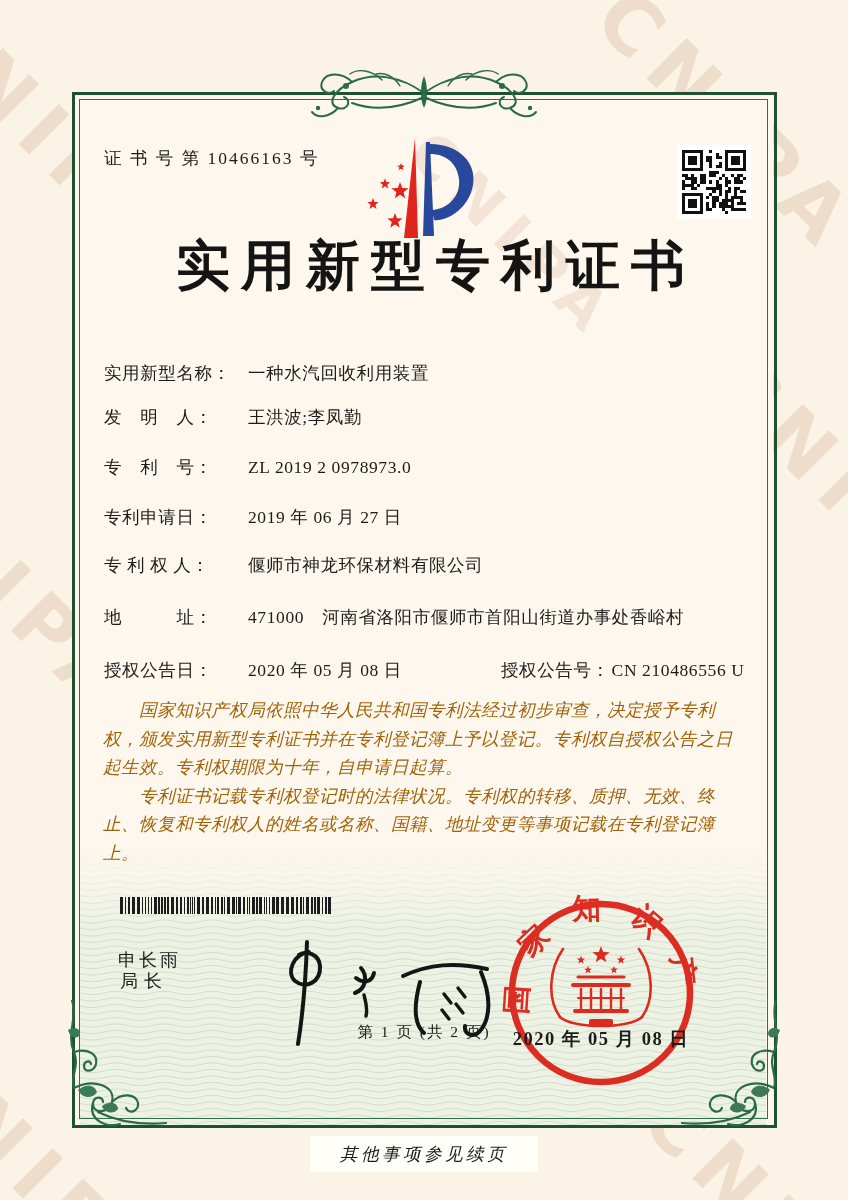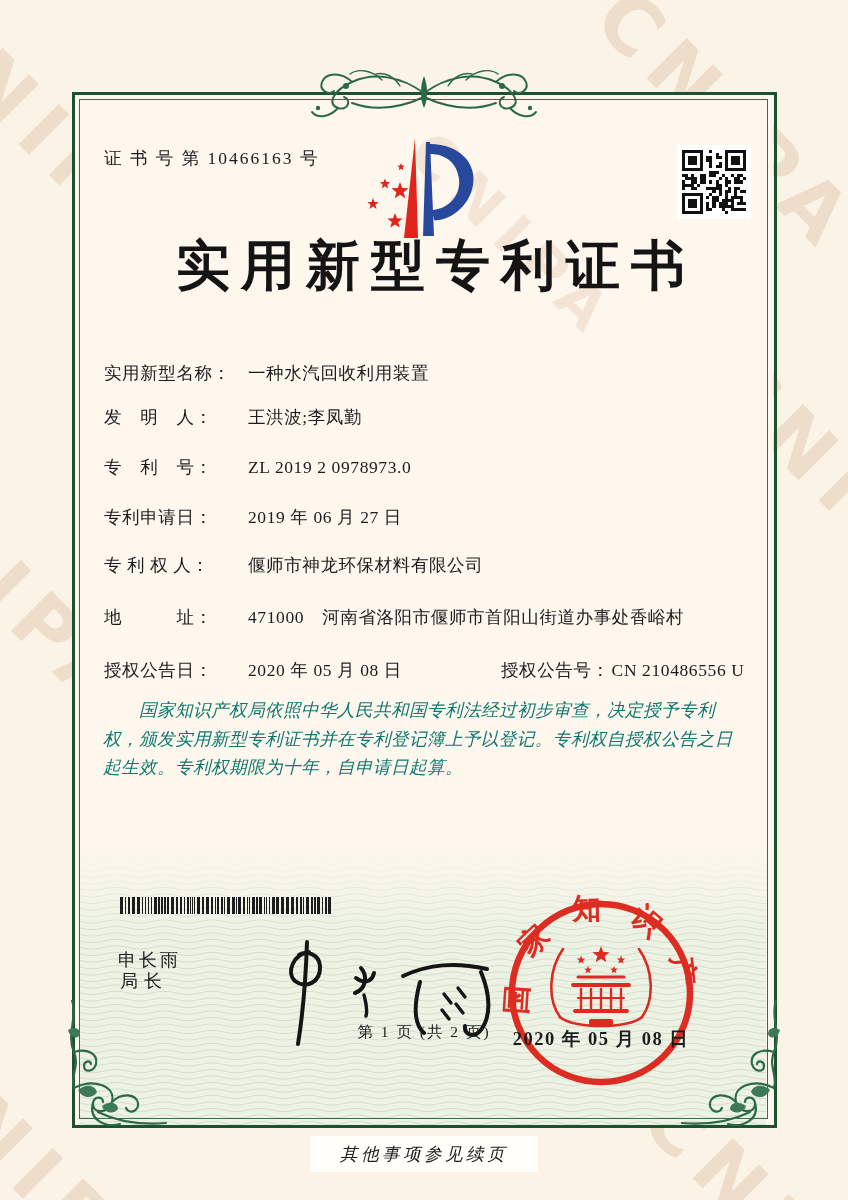--- a/index.html
+++ b/index.html
@@ -39,21 +39,21 @@
   .title{position:absolute;left:0;top:230px;width:100%;text-align:center;z-index:5;
          font-size:54px;font-weight:700;letter-spacing:11px;color:#141414;padding-left:12px;}
   
   .row{position:absolute;left:104px;width:660px;font-size:17.5px;letter-spacing:.6px;z-index:5;white-space:nowrap;}
   .row .lab{display:inline-block;min-width:142px;}
   .row .val{margin-left:2px;}
   .grant .val1{display:inline-block;min-width:196px;}
   .grant .lab2{margin-left:57px;}
   
   .body-text{position:absolute;left:103px;top:696px;width:646px;z-index:5;
-             font-size:17.6px;line-height:28.6px;font-style:italic;letter-spacing:.4px;color:#0f766e;}
+             font-size:17.6px;line-height:28.6px;font-style:italic;letter-spacing:.4px;color:#a16207;}
   .body-text p{margin:0;text-indent:2.05em;}
   
   .barcode{position:absolute;left:120px;top:897px;width:214px;height:17px;z-index:5;}
   .signer-role{position:absolute;left:120px;top:969px;font-size:18px;letter-spacing:6px;z-index:5;font-family:"Liberation Sans","DejaVu Sans",sans-serif;}
   .signer-name{position:absolute;left:118px;top:948px;font-size:18px;letter-spacing:3px;z-index:5;font-family:"Liberation Sans","DejaVu Sans",sans-serif;}
   .signature{position:absolute;left:243px;top:938px;width:276px;height:112px;z-index:5;}
   .seal{position:absolute;left:501px;top:893px;width:200px;height:200px;z-index:6;opacity:.95;}
   .page-num{position:absolute;left:0;top:1022px;width:100%;text-align:center;font-size:15.5px;letter-spacing:2px;z-index:5;}
   .cont-note{position:absolute;left:0;top:1136px;width:100%;text-align:center;z-index:5;}
   .cont-note span{display:inline-block;background:#fffef9;padding:6px 30px;font-size:17.5px;font-style:italic;letter-spacing:3.5px;}
@@ -324,20 +324,21 @@
 </div>
 <div class="row" style="top:605px;">
   <span class="lab">地　　　址：</span><span class="val">471000　河南省洛阳市偃师市首阳山街道办事处香峪村</span>
 </div>
 <div class="row grant" style="top:658px;">
   <span class="lab">授权公告日：</span><span class="val val1">2020 年 05 月 08 日</span><span class="lab2">授权公告号：</span><span class="val">CN 210486556 U</span>
 </div>
 
 <div class="body-text">
   <p>国家知识产权局依照中华人民共和国专利法经过初步审查，决定授予专利权，颁发实用新型专利证书并在专利登记簿上予以登记。专利权自授权公告之日起生效。专利权期限为十年，自申请日起算。</p>
+  <p>专利证书记载专利权登记时的法律状况。专利权的转移、质押、无效、终止、恢复和专利权人的姓名或名称、国籍、地址变更等事项记载在专利登记簿上。</p>
 </div>
 
 <svg class="barcode" id="barcode-svg" viewBox="0 0 214 17" preserveAspectRatio="none" shape-rendering="crispEdges">
     <rect x="0" y="0" width="3" height="17" fill="#1c1c1c"></rect>
     <rect x="5" y="0" width="1" height="17" fill="#1c1c1c"></rect>
     <rect x="8" y="0" width="2" height="17" fill="#1c1c1c"></rect>
     <rect x="12" y="0" width="3" height="17" fill="#1c1c1c"></rect>
     <rect x="17" y="0" width="3" height="17" fill="#1c1c1c"></rect>
     <rect x="22" y="0" width="1" height="17" fill="#1c1c1c"></rect>
     <rect x="25" y="0" width="1" height="17" fill="#1c1c1c"></rect>

